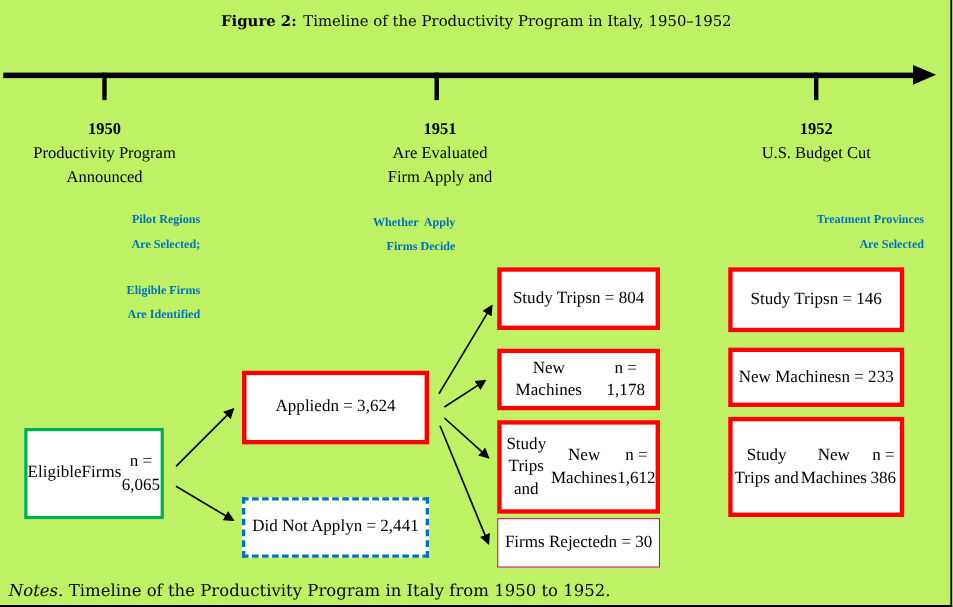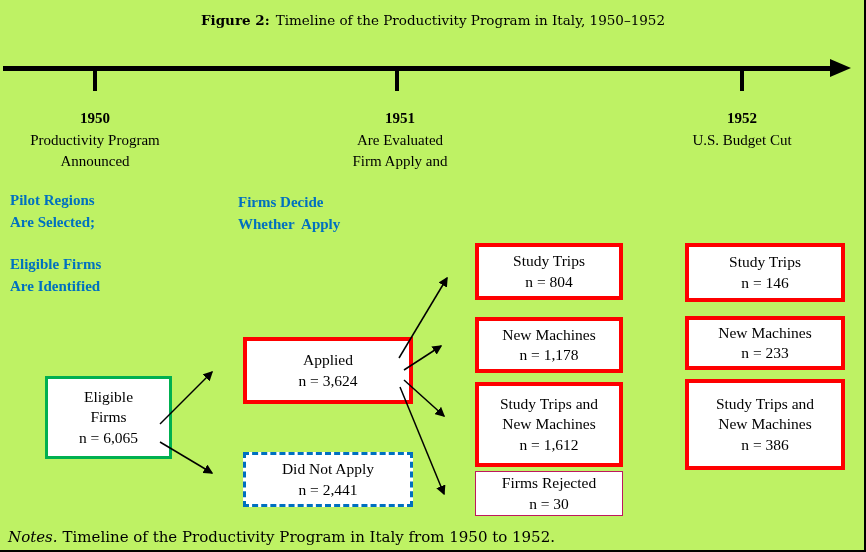--- a/index.html
+++ b/index.html
@@ -20,29 +20,29 @@
     position:absolute;left:830px;top:59px;width:0;height:0;
     border-top:9.5px solid transparent;border-bottom:9.5px solid transparent;
     border-left:21px solid #000;
   }
   .tl-tick{position:absolute;top:66px;width:4px;height:25px;background:#000;}
   
   .milestone{position:absolute;width:200px;text-align:center;font-size:15px;line-height:21.5px;}
   .milestone .yr{font-weight:bold;}
   
   .stage-hdr{
-    position:absolute;text-align:left;font-size:15px;line-height:21.5px;
+    position:absolute;text-align:right;font-size:11px;line-height:21.5px;
     font-weight:bold;color:#0070C0;
   }
   .stage-hdr .hl{white-space:pre-wrap;}
   
   .box{
-    position:absolute;display:flex;flex-direction:column;justify-content:center;
-    align-items:center;text-align:right;font-size:15.5px;line-height:20.5px;
-    background:#fff;box-sizing:border-box;margin-left:23px;
+    position:absolute;display:flex;flex-direction:row;justify-content:center;
+    align-items:center;text-align:center;font-size:15.5px;line-height:20.5px;
+    background:#fff;box-sizing:border-box;
   }
   .box.green{border:3.5px solid #00B050;}
   .box.red{border:4px solid #FE0000;}
   .box.blue-dashed{border:3.5px dashed #0070C0;}
   .box.black{border:1px solid #be185d;}
   
   #arrows{position:absolute;left:0;top:0;pointer-events:none;}
   
   .notes{position:absolute;left:8px;top:528px;font-family:"DejaVu Serif", serif;font-size:15px;}
   .notes .nlbl{font-style:italic;}
@@ -83,25 +83,29 @@
 
   <div class="stage-hdr" style="left:10px;top:190px;width:172px;">
     <div class="hl">Pilot Regions</div>
     <div class="hl">Are Selected;</div>
   </div>
   <div class="stage-hdr" style="left:10px;top:254px;width:172px;">
     <div class="hl">Eligible Firms</div>
     <div class="hl">Are Identified</div>
   </div>
   <div class="stage-hdr" style="left:238px;top:192px;width:176px;">
+    <div class="hl">Whether  Apply</div>
     <div class="hl">Firms Decide</div>
-    <div class="hl">Whether  Apply</div>
+  </div>
+  <div class="stage-hdr" style="left:648px;top:190px;width:192px;">
+    <div class="hl">Treatment Provinces</div>
+    <div class="hl">Are Selected</div>
   </div>
 
-  <div class="box green" style="left:22px;top:376px;width:127px;height:83px;">
+  <div class="box green" style="left:22px;top:389px;width:127px;height:83px;">
     <div>Eligible</div>
     <div>Firms</div>
     <div>n = 6,065</div>
   </div>
 
   <div class="box red" style="left:220px;top:337px;width:170px;height:67px;">
     <div>Applied</div>
     <div>n = 3,624</div>
   </div>
 

